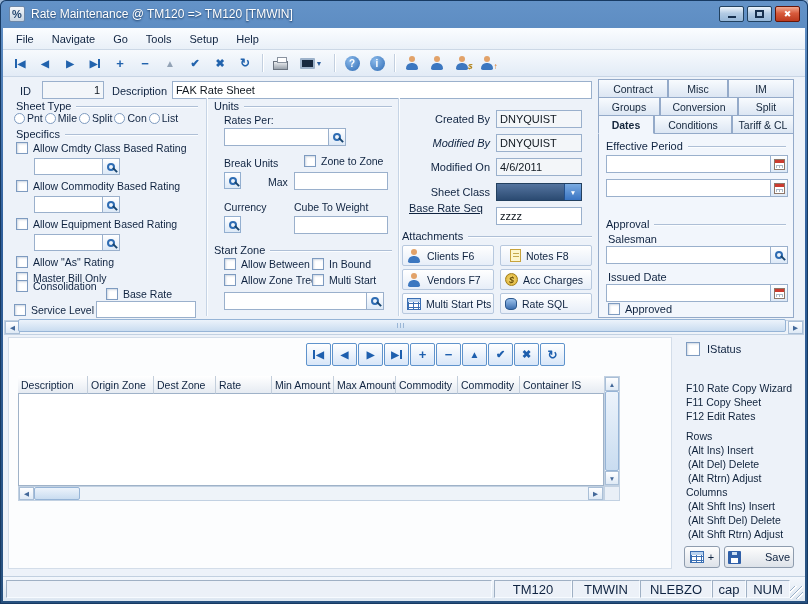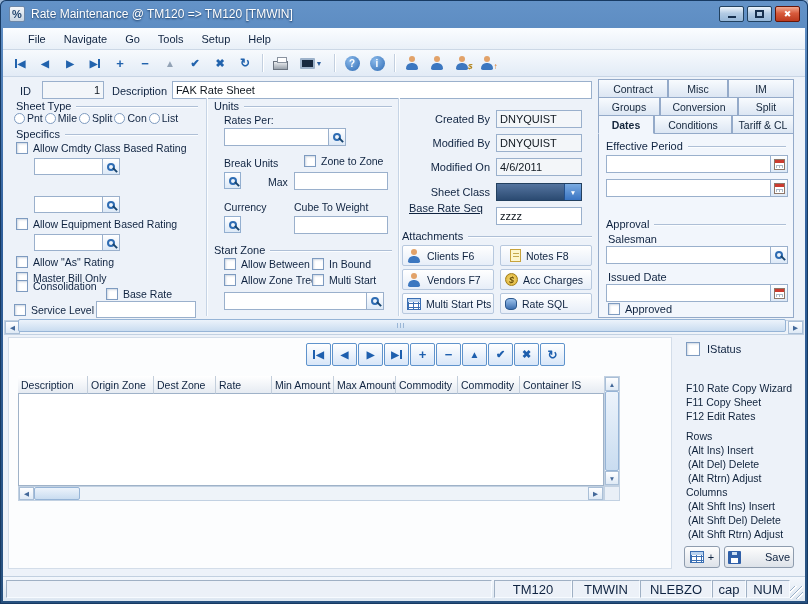--- a/index.html
+++ b/index.html
@@ -11,21 +11,21 @@
 .titlebar{position:absolute;left:0;top:0;width:808px;height:28px;display:flex;align-items:center;padding-left:9px;gap:6px;border-radius:6px 6px 0 0;}
 .appico{width:16px;height:16px;background:linear-gradient(#f4f7fb,#c8d4e2);border:1px solid #6c87a8;border-radius:2px;color:#23456e;font-size:11px;font-weight:bold;display:flex;align-items:center;justify-content:center;}
 .wtitle{color:#fff;text-shadow:0 1px 2px #12325a;font-size:12px;}
 .caps{position:absolute;right:8px;top:6px;display:flex;gap:3px;}
 .capbtn{width:25px;height:16px;border:1px solid #22415f;border-radius:2px;background:linear-gradient(#eef5fc,#b3cbe4 45%,#95b6d8);display:flex;align-items:flex-end;justify-content:center;color:#17304f;}
 .capbtn.max{align-items:center;}
 .capbtn.close{background:linear-gradient(#f3a98f,#d85b3c 45%,#bc3a1e);border-color:#671507;color:#fff;align-items:center;font-size:9px;}
 .minglyph{width:8px;height:2px;background:#17304f;margin-bottom:3px;}
 .maxglyph{width:9px;height:8px;border:2px solid #17304f;}
 
-.menubar{position:absolute;left:3px;top:28px;width:802px;height:22px;background:linear-gradient(#fbfdff,#e9f0f8);border-bottom:1px solid #ccd8e6;display:flex;align-items:center;padding-left:16px;}
+.menubar{position:absolute;left:3px;top:28px;width:802px;height:22px;background:linear-gradient(#fbfdff,#e9f0f8);border-bottom:1px solid #ccd8e6;display:flex;align-items:center;padding-left:4px;}
 .mi{padding:0 9px;height:22px;display:flex;align-items:center;}
 .toolbar{position:absolute;left:3px;top:50px;width:802px;height:27px;background:linear-gradient(#f7fafd,#e2ebf6);border-bottom:1px solid #c8d5e5;display:flex;align-items:center;gap:1px;padding-left:5px;}
 .tbtn{width:24px;height:23px;display:flex;align-items:center;justify-content:center;color:#2263ad;font-weight:bold;gap:1px;}
 .tbtn.dim{color:#93a3b6;}
 .tsep{width:1px;height:18px;background:#c3d0e0;box-shadow:1px 0 0 #fff;margin:0 4px;}
 .bar{width:2px;height:9px;background:currentColor;display:inline-block;}
 .g10{font-size:10px;} .g11{font-size:11px;} .g12{font-size:12px;} .g13{font-size:13px;}
 .roundico{width:15px;height:15px;border-radius:50%;background:radial-gradient(circle at 35% 30%,#8ab9ea,#2e6bb4);color:#fff;font-size:10px;font-weight:bold;display:flex;align-items:center;justify-content:center;}
 .printico{width:15px;height:9px;background:linear-gradient(#eceef1,#99a2ac);border:1px solid #6b7480;position:relative;margin-top:5px;}
 .printico::before{content:"";position:absolute;top:-5px;left:3px;width:8px;height:4px;background:#fff;border:1px solid #8a93a0;}
@@ -272,20 +272,24 @@
   <div class="cbrow sm" style="left:16px;top:142px;">
       <span class="cb"></span>
       <span>Allow Cmdty Class Based Rating</span>
     </div>
   <div class="fw" style="left:34px;top:158px;width:86px;height:17px;">
       <input style="">
       <span class="sqbtn">
         <i class="mag"></i>
       </span>
     </div>
+  <div class="cbrow sm" style="left:16px;top:180px;">
+      <span class="cb"></span>
+      <span>Allow Commodity Based Rating</span>
+    </div>
   <div class="fw" style="left:34px;top:196px;width:86px;height:17px;">
       <input style="">
       <span class="sqbtn">
         <i class="mag"></i>
       </span>
     </div>
   <div class="cbrow sm" style="left:16px;top:218px;">
       <span class="cb"></span>
       <span>Allow Equipment Based Rating</span>
     </div>
@@ -370,21 +374,21 @@
     </div>
   <div class="fw" style="left:224px;top:292px;width:160px;">
       <input style="">
       <span class="sqbtn">
         <i class="mag"></i>
       </span>
     </div>
 
   <span class="lbl" style="left:402px;top:113px;width:88px;text-align:right;">Created By</span>
   <input class="tf ro" style="left: 496px; top: 110px; width: 86px;" value="DNYQUIST">
-  <span class="lbl" style="left:402px;top:137px;width:88px;text-align:right;">Modified By</span>
+  <span class="lbl" style="left:402px;top:137px;width:88px;text-align:right;font-style:italic;">Modified By</span>
   <input class="tf ro" style="left: 496px; top: 134px; width: 86px;" value="DNYQUIST">
   <span class="lbl" style="left:402px;top:161px;width:88px;text-align:right;">Modified On</span>
   <input class="tf ro" style="left: 496px; top: 158px; width: 86px;" value="4/6/2011">
   <span class="lbl" style="left:402px;top:186px;width:88px;text-align:right;">Sheet Class</span>
   <div class="combo" style="left:496px;top:183px;width:86px;">
       <span class="cval"></span>
       <span class="cdrop">
         <span>▼</span>
       </span>
     </div>

